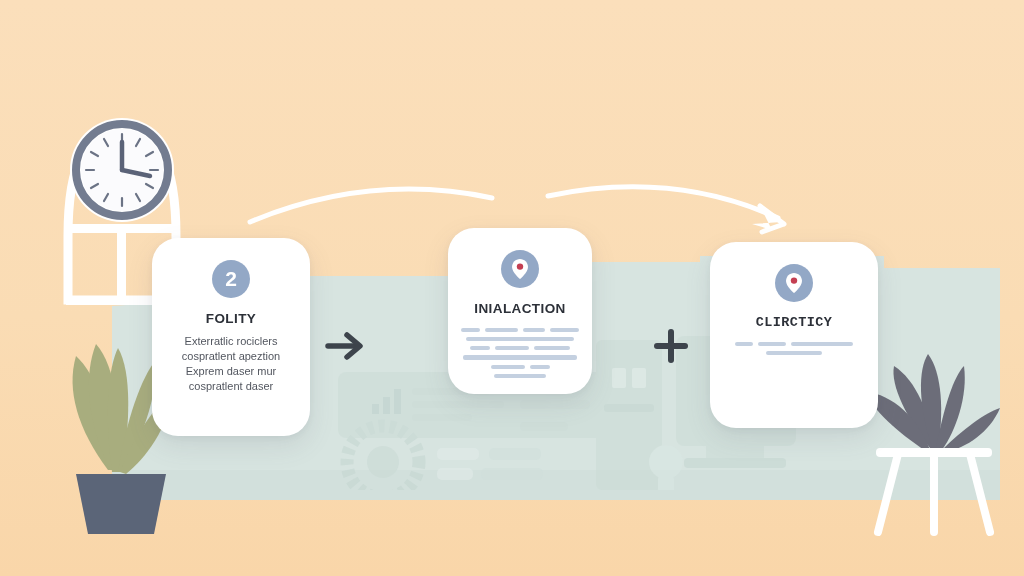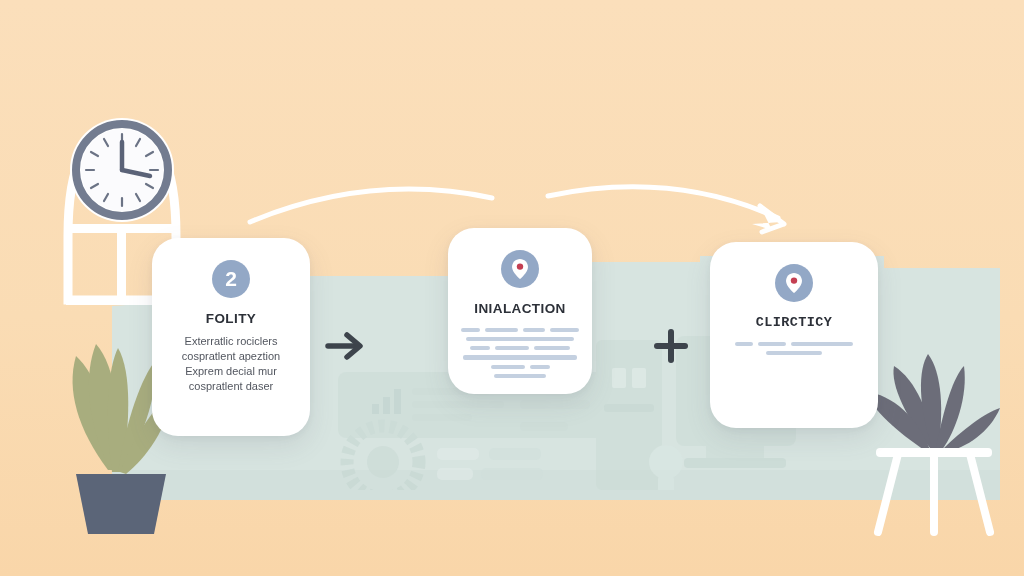--- a/index.html
+++ b/index.html
@@ -222,21 +222,21 @@
   </svg>
 
   <div class="card card-1">
     <div class="badge">
       <span>2</span>
     </div>
     <div class="card-title">FOLITY</div>
     <div class="card-body">
       <div>Exterratlic rociclers</div>
       <div>cospratlent apeztion</div>
-      <div>Exprem decial mur</div>
+      <div>Exprem daser mur</div>
       <div>cospratlent daser</div>
     </div>
   </div>
 
   <div class="card card-2">
     <div class="pin-badge">
       <svg width="18" height="22" viewBox="0 0 18 22">
         <path d="M9,1 C13.4,1 17,4.6 17,9 C17,14.5 9,21 9,21 C9,21 1,14.5 1,9 C1,4.6 4.6,1 9,1 Z" fill="#ffffff"></path>
         <circle cx="9" cy="8.6" r="3.2" fill="#c43f52"></circle>
       </svg>

